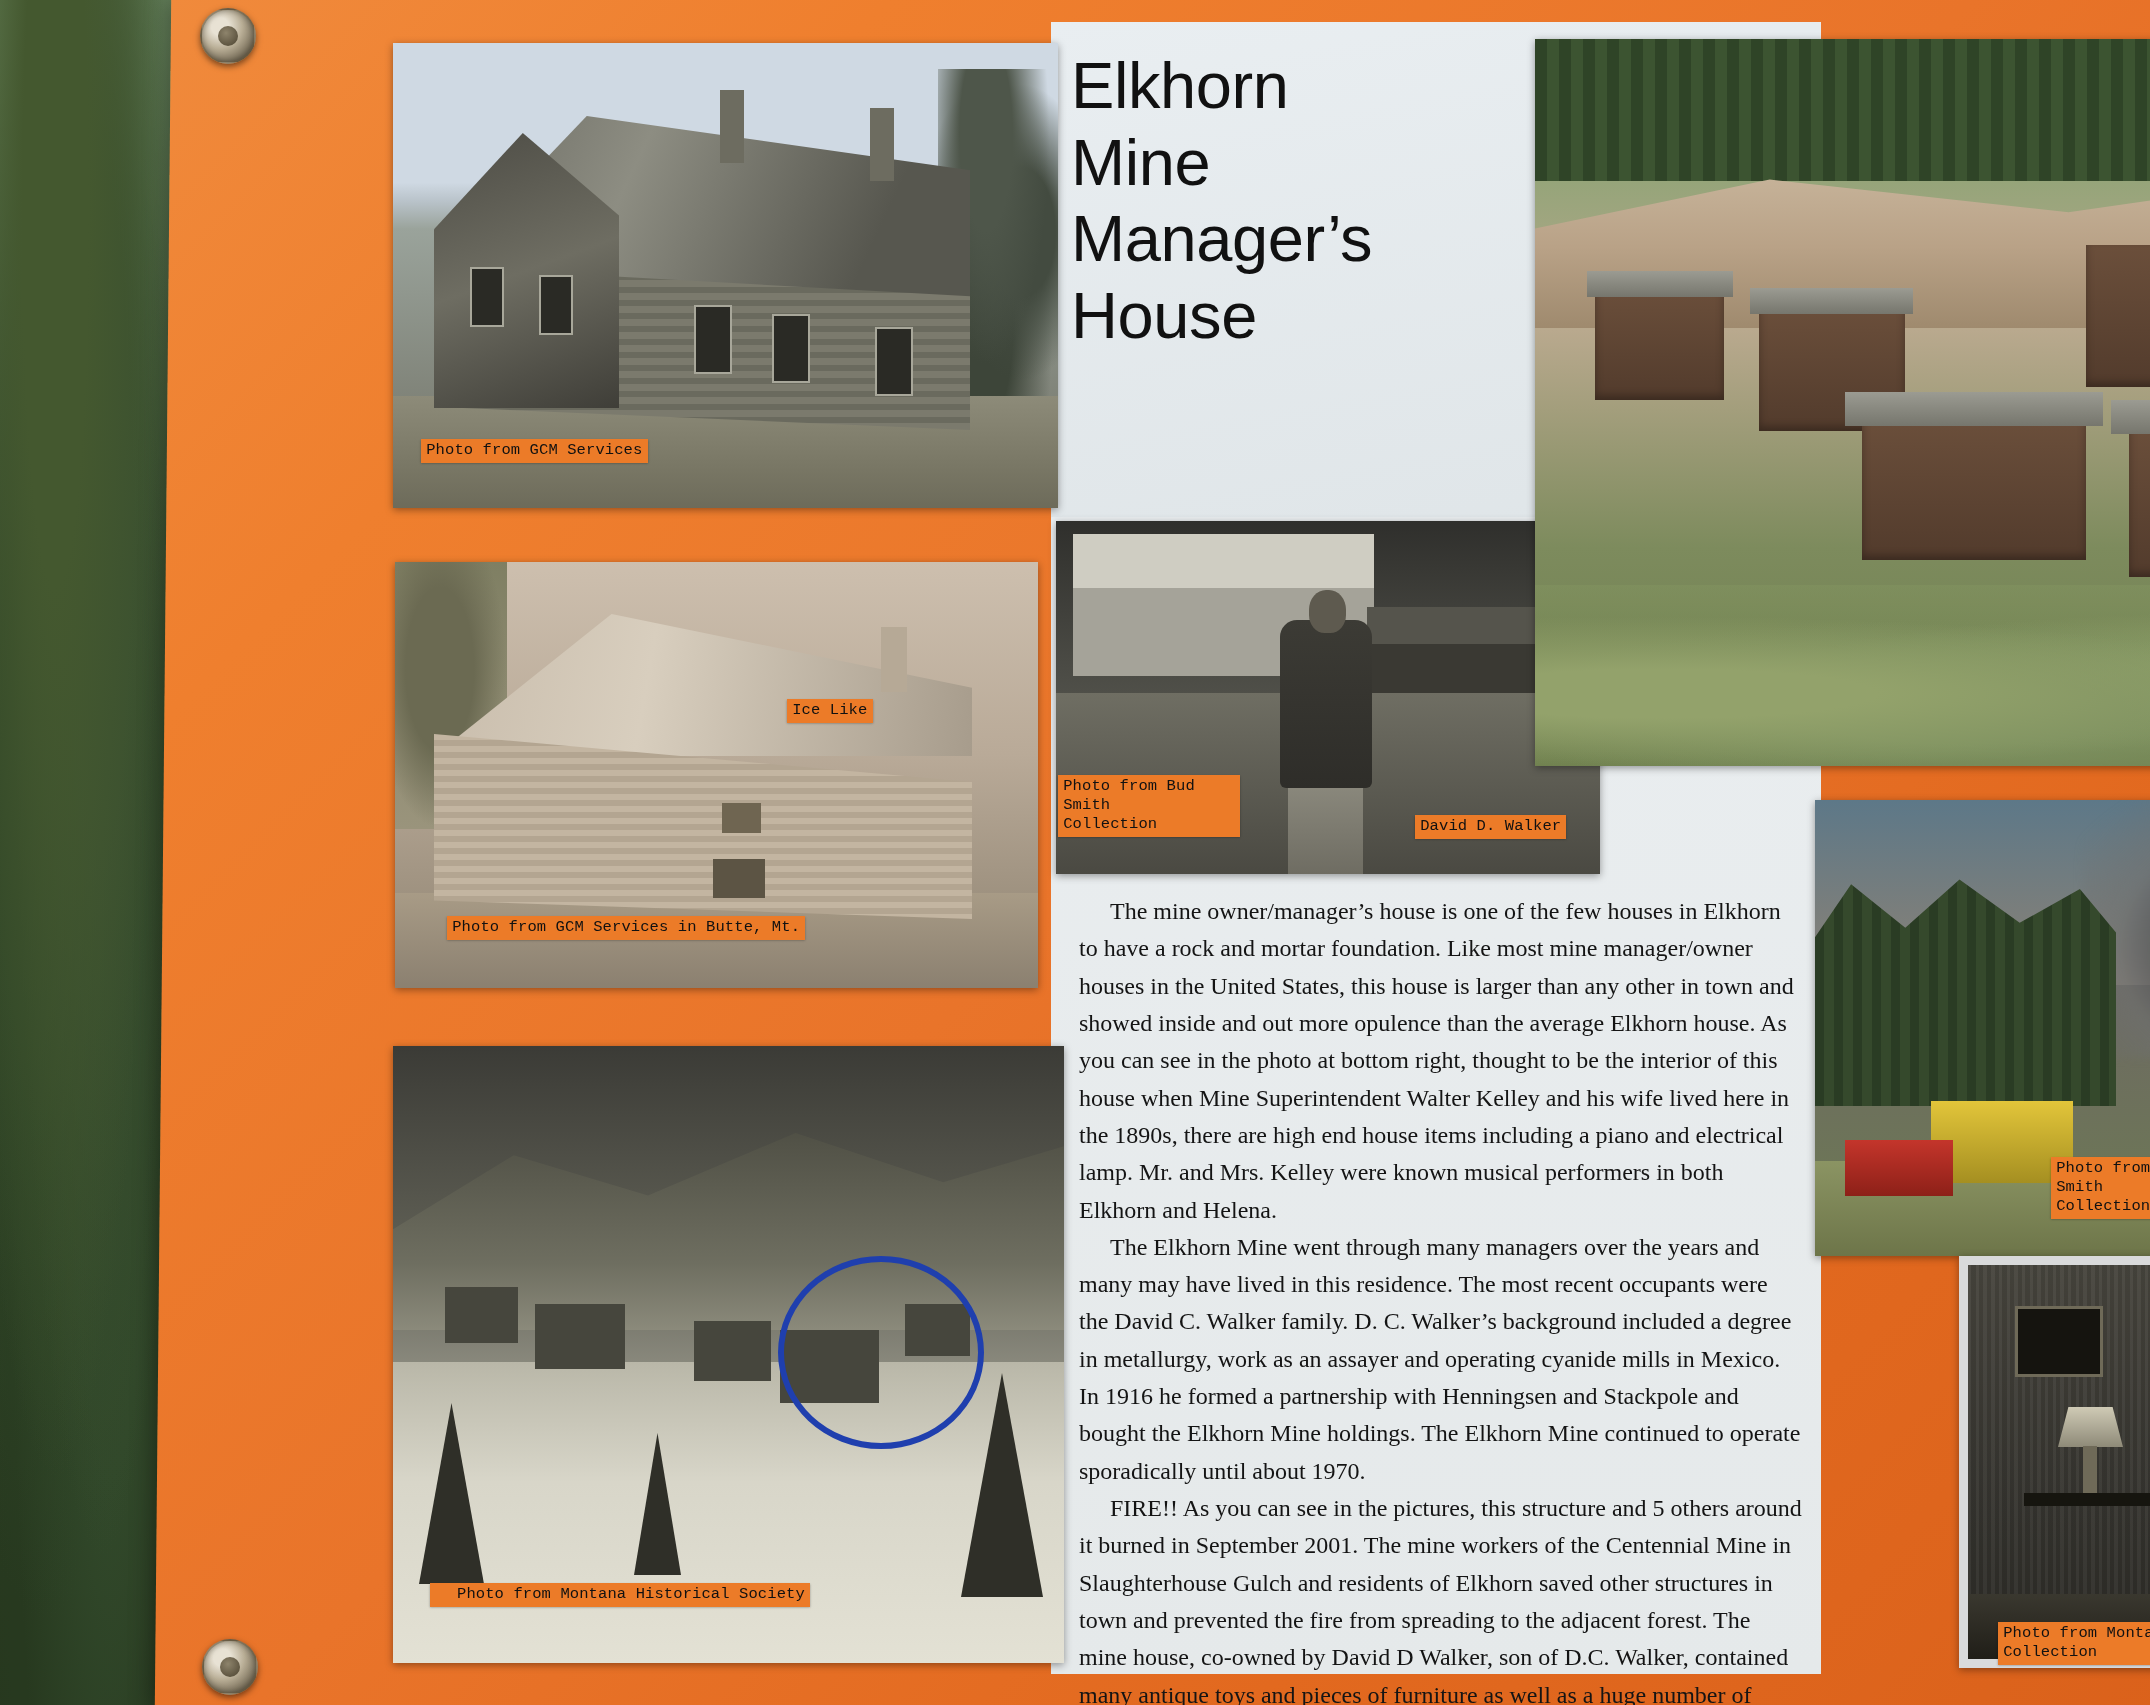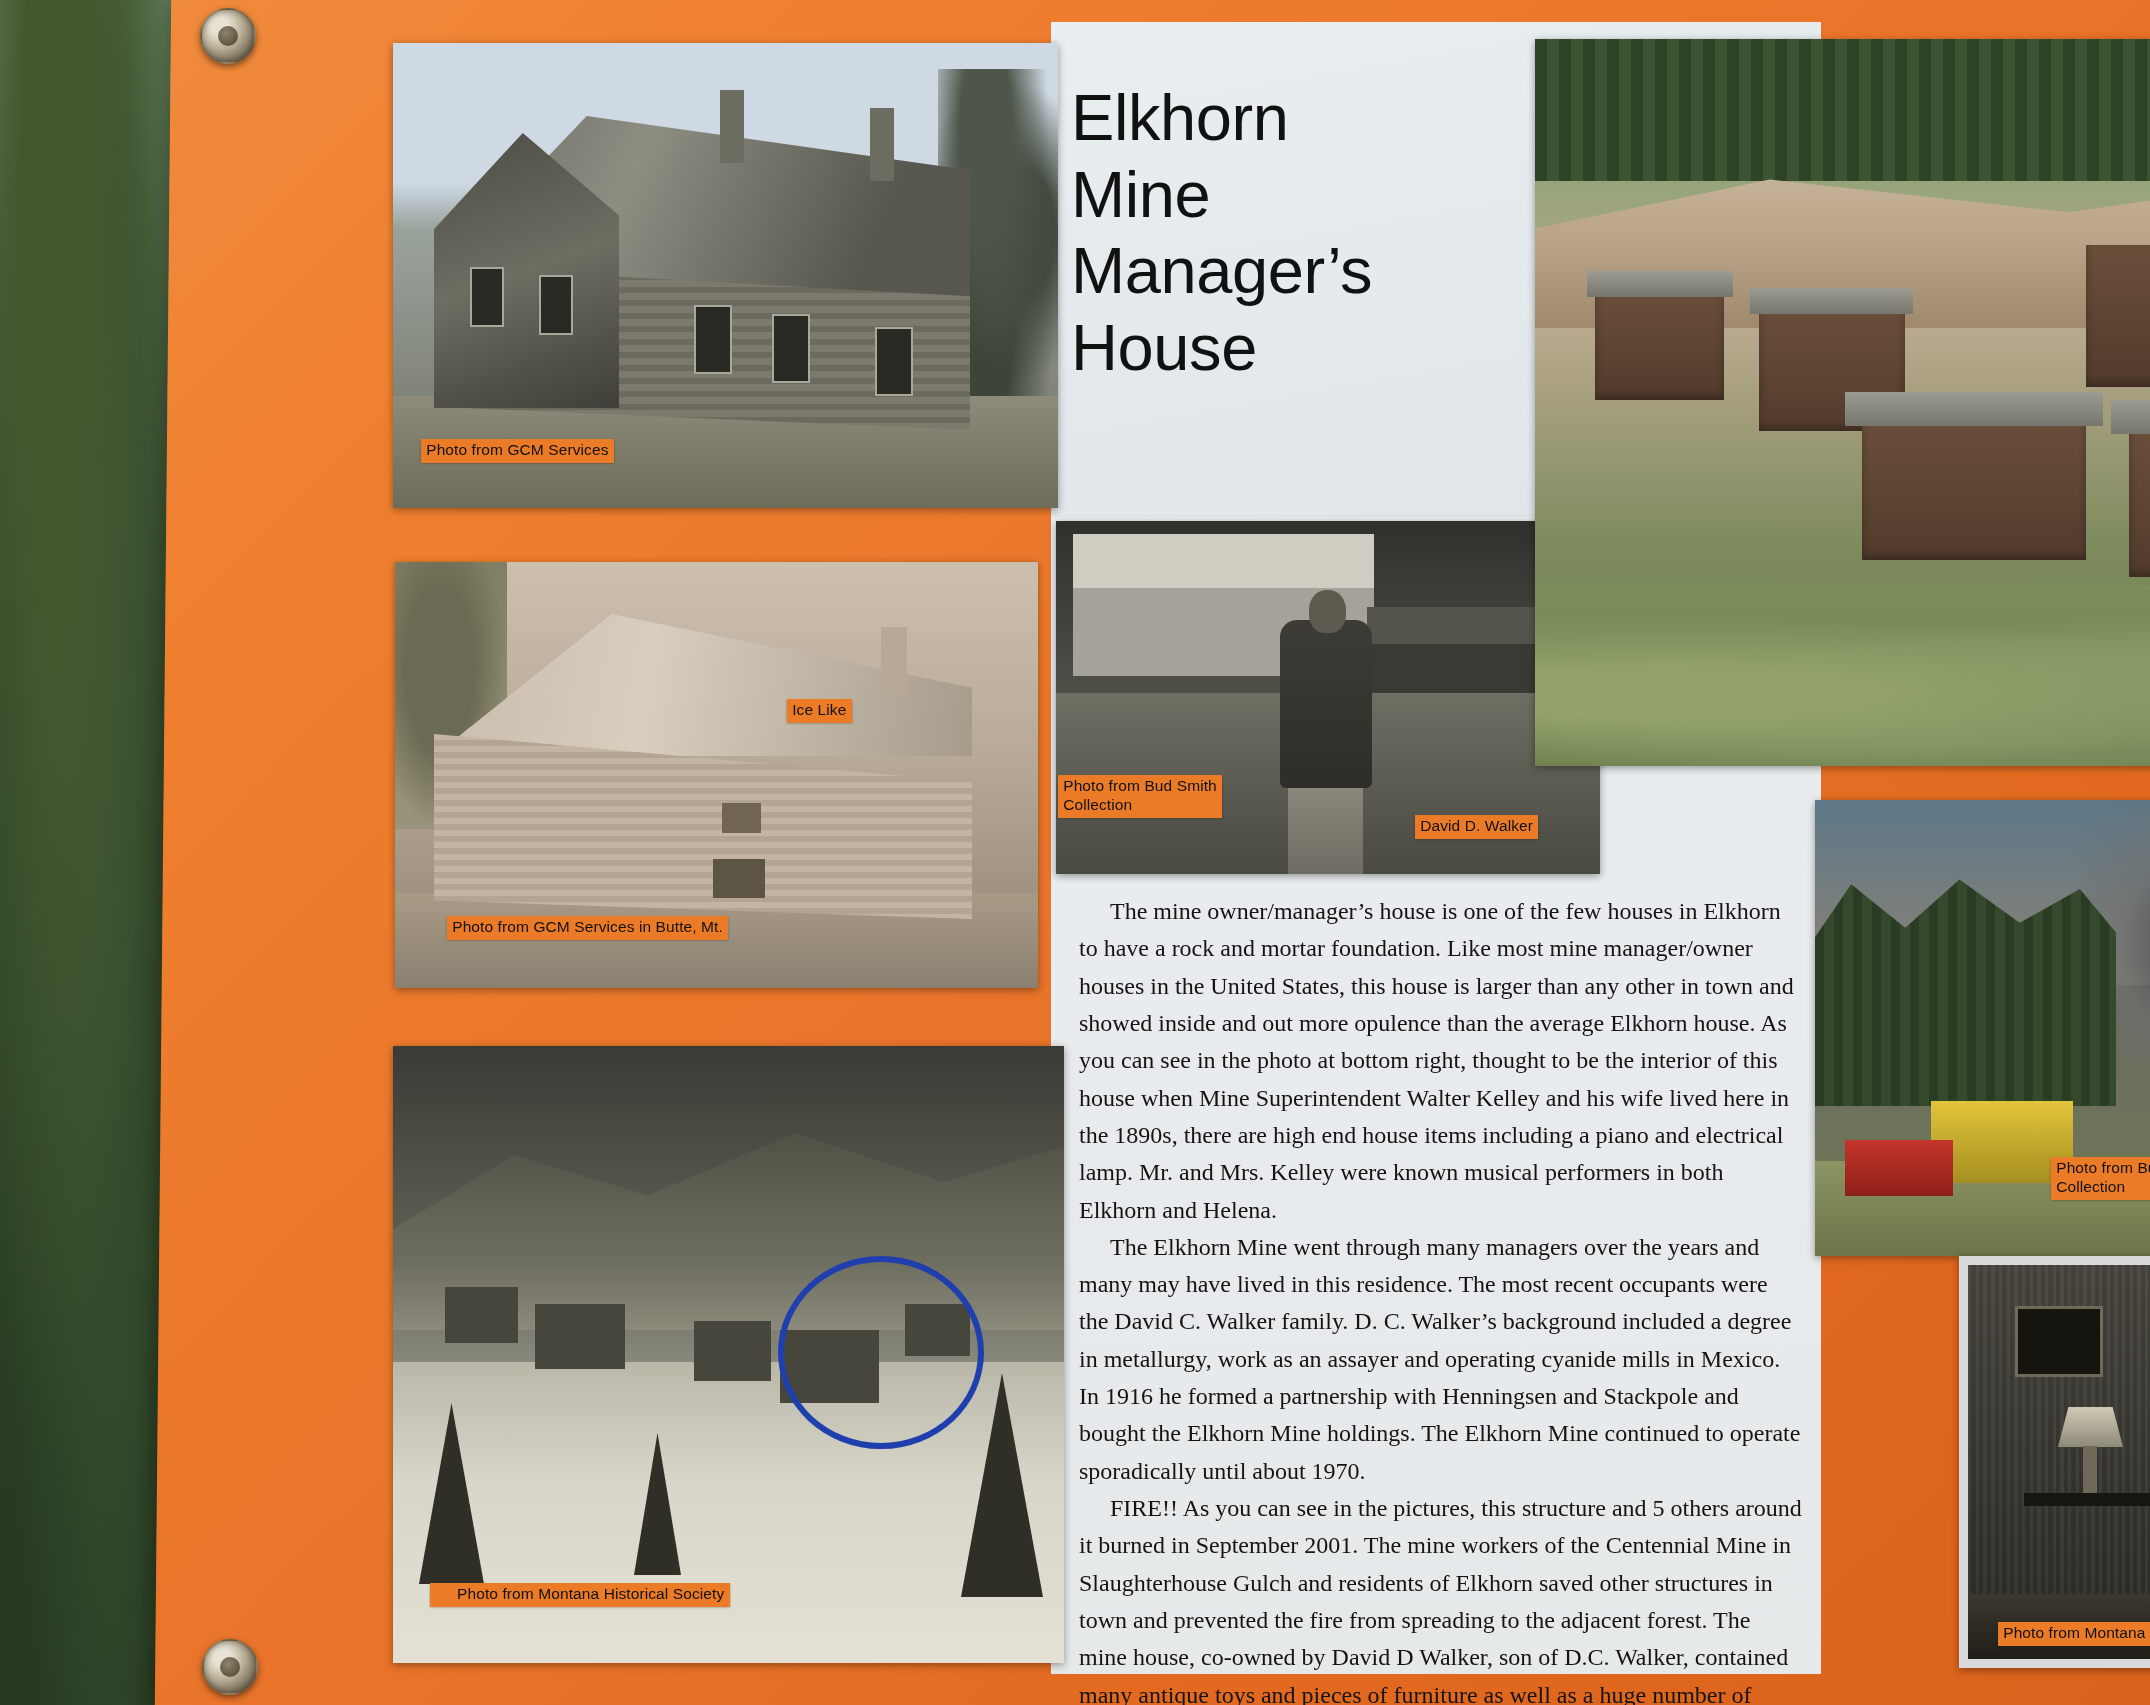--- a/index.html
+++ b/index.html
@@ -79,21 +79,21 @@
     box-shadow: 0 2.2px 7.7px rgba(0,0,0,0.38);
     background: #5b5b56;
   }
   .cap {
     position: absolute;
     background: #ec7b28;
     color: #111;
     font-size: 15.5px;
     line-height: 1.22;
     padding: 2.2px 5.2px 2.6px;
-    font-family: Liberation Sans, sans-serif;
+    font-family: Liberation Mono, monospace;
     letter-spacing: 0.1px;
     white-space: pre-line;
     box-shadow: 0 0.9px 2.2px rgba(0,0,0,0.35);
   }
 
   
   #photo-house-bw {
     left: 230px; top: 47px; width: 665px; height: 465px;
     background:
       linear-gradient(180deg, #cfd9e3 0 30%, #b9c3ca 34%, #9aa39b 40%, #6f6f63 100%);
@@ -315,21 +315,20 @@
     position: absolute; left: 0; bottom: 0; width: 100%; height: 65px;
     background: linear-gradient(180deg, #3a382f, #201e18);
   }
 
   
   .title-block {
     position: absolute;
     left: 908px; top: 52px;
     width: 447px;
     color: #111;
-    margin-top: 32px;
   }
   .title-line {
     font-size: 65px;
     line-height: 1.18;
     font-family: "Liberation Sans", sans-serif;
     font-weight: 400;
     letter-spacing: -0.4px;
   }
 
   

